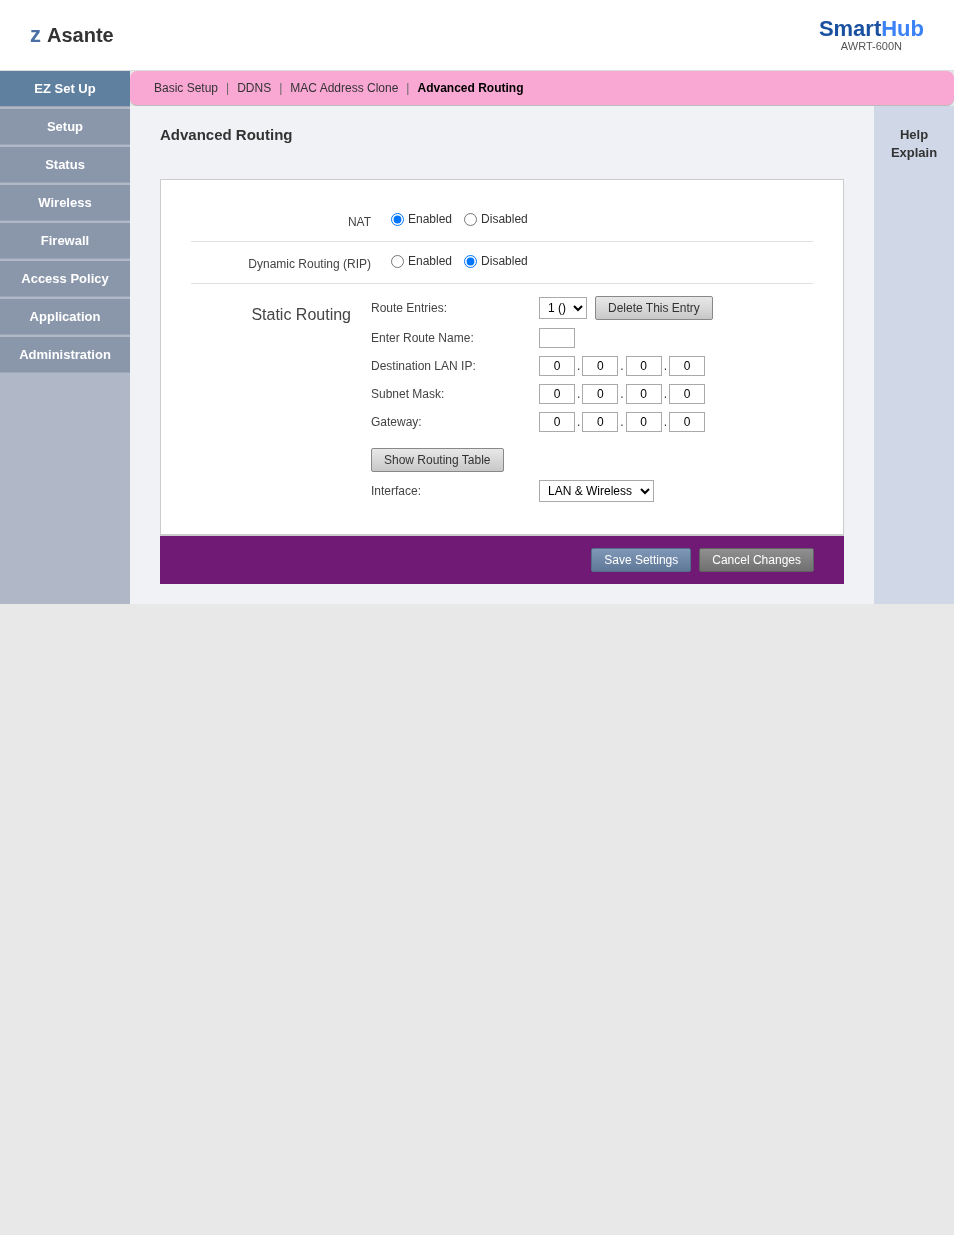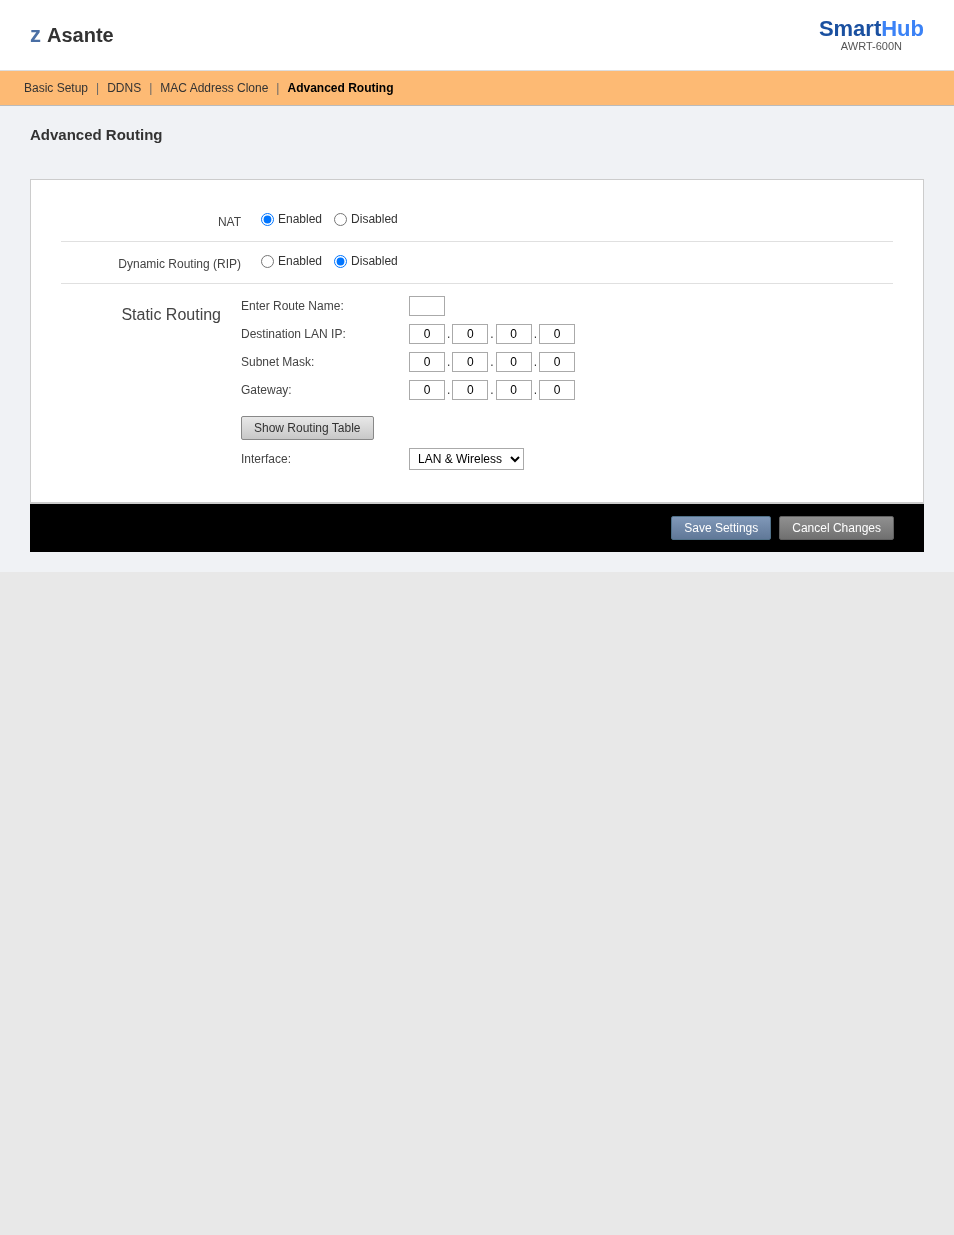--- a/index.html
+++ b/index.html
@@ -83,28 +83,29 @@
 
     
     .content-wrapper {
       flex: 1;
       display: flex;
       flex-direction: column;
     }
 
     
     .tab-nav {
-      background: #fdba74;
+      background: #f9a8d4;
       padding: 10px 20px;
       font-size: 12px;
       color: #333;
       border-bottom: 1px solid #bbb;
       display: flex;
       align-items: center;
       gap: 0;
+      border-radius: 7px;
     }
     .tab-nav-item {
       cursor: pointer;
       color: #333;
       padding: 0 4px;
     }
     .tab-nav-item.active {
       color: #000;
       font-weight: bold;
     }
@@ -267,21 +268,21 @@
       color: #fff;
       border-color: #606060;
     }
 
     
     .footer-buttons {
       padding: 12px 30px;
       display: flex;
       justify-content: flex-end;
       gap: 8px;
-      background: #000000;
+      background: #701a75;
       border-top: 1px solid #ccc;
     }
 
     .static-routing-label {
       width: 180px;
       text-align: right;
       padding-right: 20px;
       font-size: 16px;
       color: #444;
       padding-top: 10px;
@@ -300,20 +301,30 @@
   <div class="smarthub-logo">
     <div class="brand">
       <span class="smart">Smart</span><span class="hub">Hub</span>
     </div>
     <div class="model">AWRT-600N</div>
   </div>
 </div>
 
 <div class="main-container">
 
+  <div class="sidebar">
+    <div class="sidebar-item active">EZ Set Up</div>
+    <div class="sidebar-item">Setup</div>
+    <div class="sidebar-item">Status</div>
+    <div class="sidebar-item">Wireless</div>
+    <div class="sidebar-item">Firewall</div>
+    <div class="sidebar-item">Access Policy</div>
+    <div class="sidebar-item">Application</div>
+    <div class="sidebar-item">Administration</div>
+  </div>
 
   <div class="content-wrapper">
 
     <div class="tab-nav">
       <span class="tab-nav-item">Basic Setup</span>
       <span class="tab-nav-separator"> | </span>
       <span class="tab-nav-item">DDNS</span>
       <span class="tab-nav-separator"> | </span>
       <span class="tab-nav-item">MAC Address Clone</span>
       <span class="tab-nav-separator"> | </span>
@@ -357,20 +368,27 @@
                 </label>
               </div>
             </div>
           </div>
 
           <div class="form-row" style="align-items: flex-start;">
             <div class="form-label static-routing-label">Static Routing</div>
             <div class="form-control-group">
               <div class="static-routing-content">
 
+                <div class="static-row">
+                  <div class="static-row-label">Route Entries:</div>
+                  <select>
+                    <option>1 ()</option>
+                  </select>
+                  <button class="btn">Delete This Entry</button>
+                </div>
 
                 <div class="static-row">
                   <div class="static-row-label">Enter Route Name:</div>
                   <input type="text" class="route-name-input" value="" style="">
                 </div>
 
                 <div class="static-row">
                   <div class="static-row-label">Destination LAN IP:</div>
                   <div class="ip-group">
                     <input type="text" class="ip-field" value="0" style="">
@@ -426,16 +444,19 @@
 
         </div>
 
         <div class="footer-buttons">
           <button class="btn btn-primary">Save Settings</button>
           <button class="btn btn-secondary">Cancel Changes</button>
         </div>
 
       </div>
 
+      <div class="help-panel">
+        <div class="help-text">Help<br>Explain</div>
+      </div>
 
     </div>
   </div>
 </div>
 
 </body></html>

